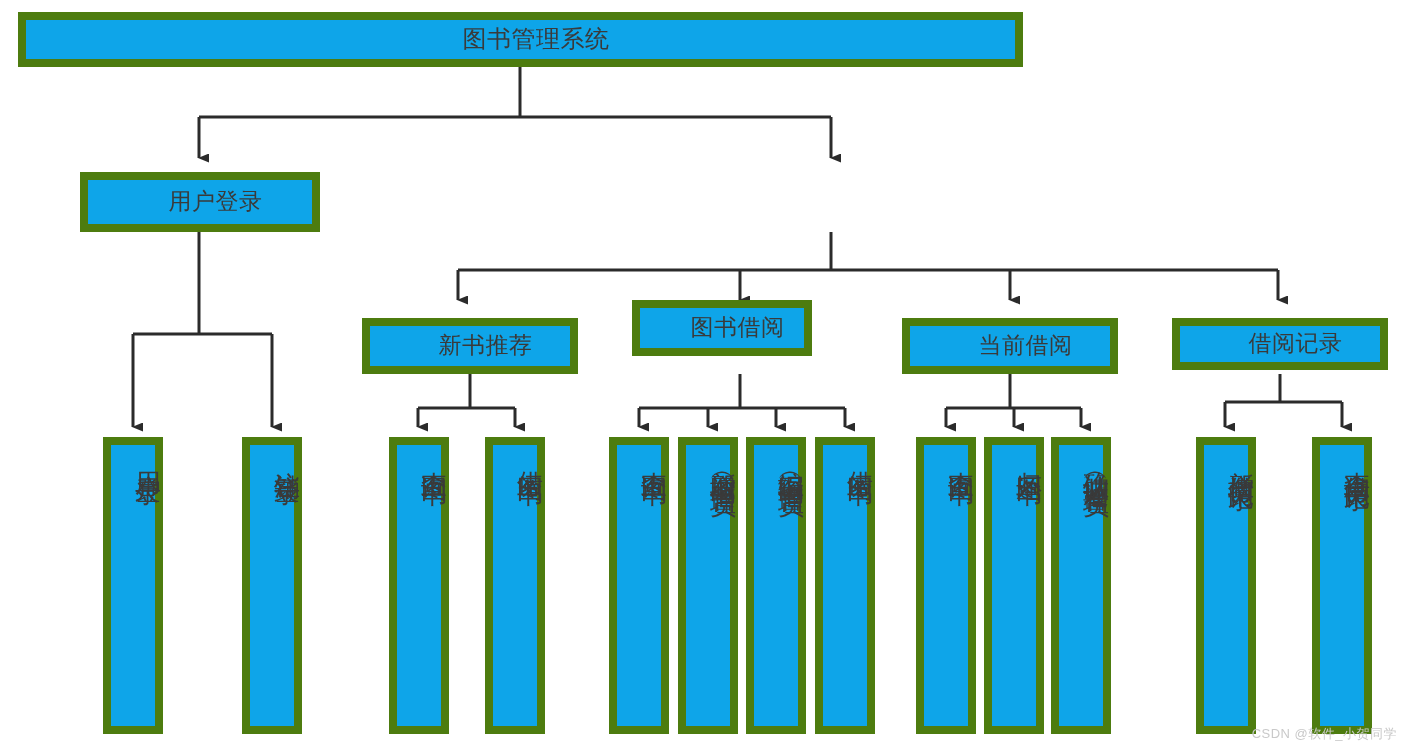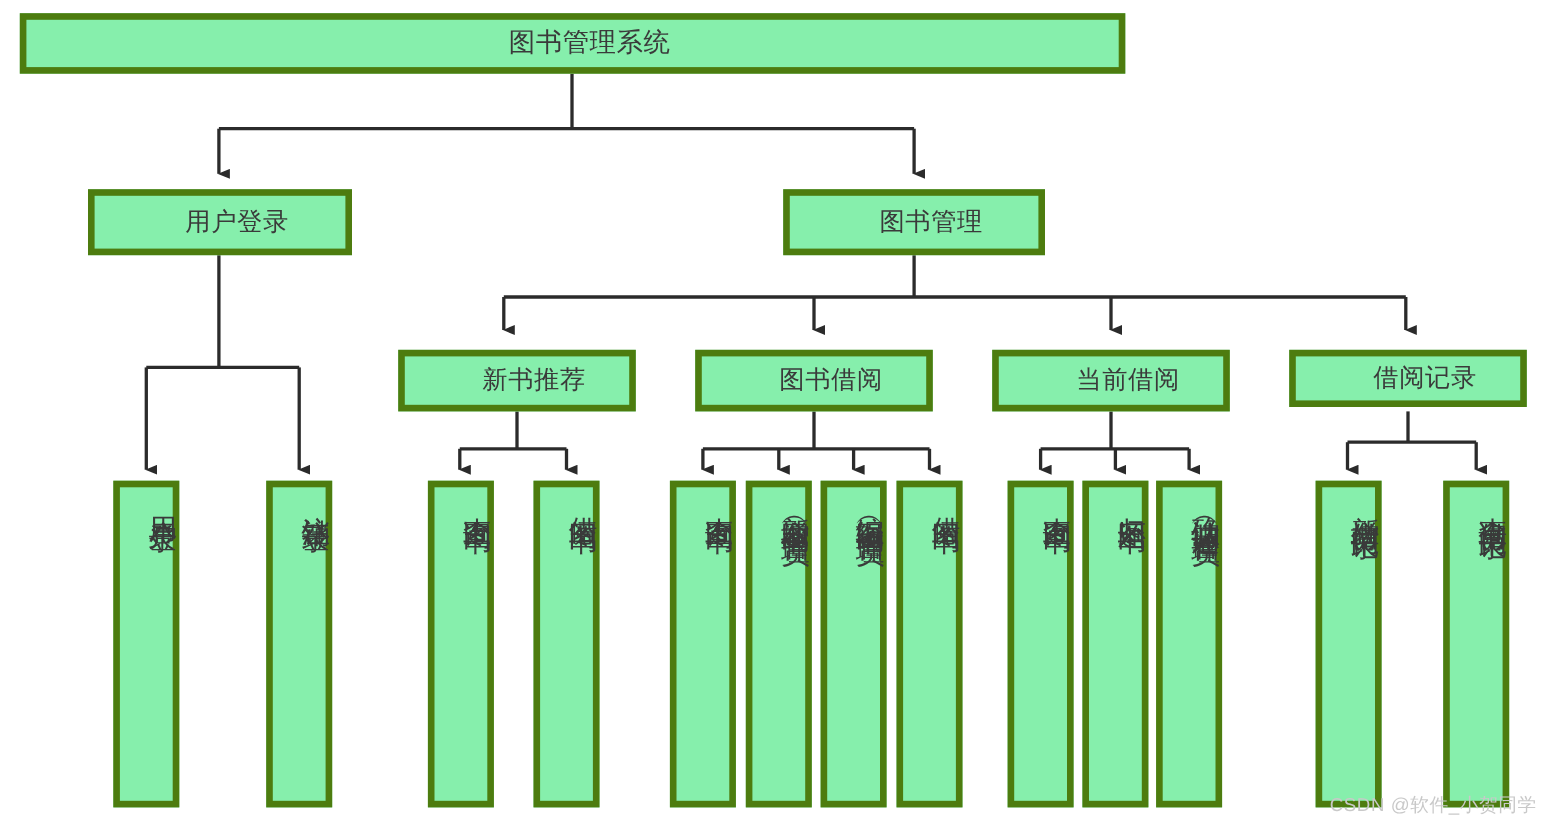--- a/index.html
+++ b/index.html
@@ -21,22 +21,22 @@
     position: absolute;
     left: 0;
     top: 0;
     width: 1405px;
     height: 747px;
     pointer-events: none;
   }
   .node {
     position: absolute;
     box-sizing: border-box;
-    background: #86efac;
-    border: 6px solid #4d7c0f;
+    background: #0ea5e9;
+    border: 8px solid #4d7c0f;
     display: flex;
     align-items: center;
     justify-content: center;
     color: #3a3a3a;
     z-index: 2;
     padding-left: 31px;
   }
   .node .lbl {
     display: block;
     text-align: center;
@@ -61,21 +61,21 @@
     text-orientation: upright;
     font-size: 26px;
     line-height: 1;
     letter-spacing: 3px;
     white-space: nowrap;
   }
   #watermark {
     position: absolute;
     right: 8px;
     bottom: 4px;
-    font-size: 17px;
+    font-size: 13px;
     color: #c9c9c9;
     letter-spacing: 0.5px;
     white-space: nowrap;
     z-index: 5;
     font-family: "Liberation Sans", "DejaVu Sans", sans-serif;
   }
 </style>
 </head>
 <body>
 
@@ -131,28 +131,25 @@
     </g>
   </svg>
 
   <div class="node h root" style="left:18px; top:12px; width:1005px; height:55px;">
     <span class="lbl">图书管理系统</span>
   </div>
 
   <div class="node h" style="left:80px; top:172px; width:240px; height:60px;">
     <span class="lbl">用户登录</span>
   </div>
-  <div class="node h" style="left:712px; top:172px; width:238px; height:60px;">
-    <span class="lbl">图书管理</span>
-  </div>
 
   <div class="node h" style="left:362px; top:318px; width:216px; height:56px;">
     <span class="lbl">新书推荐</span>
   </div>
-  <div class="node h" style="left:632px; top:318px; width:216px; height:56px;">
+  <div class="node h" style="left:632px; top:300px; width:180px; height:56px;">
     <span class="lbl">图书借阅</span>
   </div>
   <div class="node h" style="left:902px; top:318px; width:216px; height:56px;justify-content:center;">
     <span class="lbl">当前借阅</span>
   </div>
   <div class="node h" style="left:1172px; top:318px; width:216px; height:52px;">
     <span class="lbl">借阅记录</span>
   </div>
 
   <div class="node v" style="left:103px; top:437px; width:60px; height:297px;">

